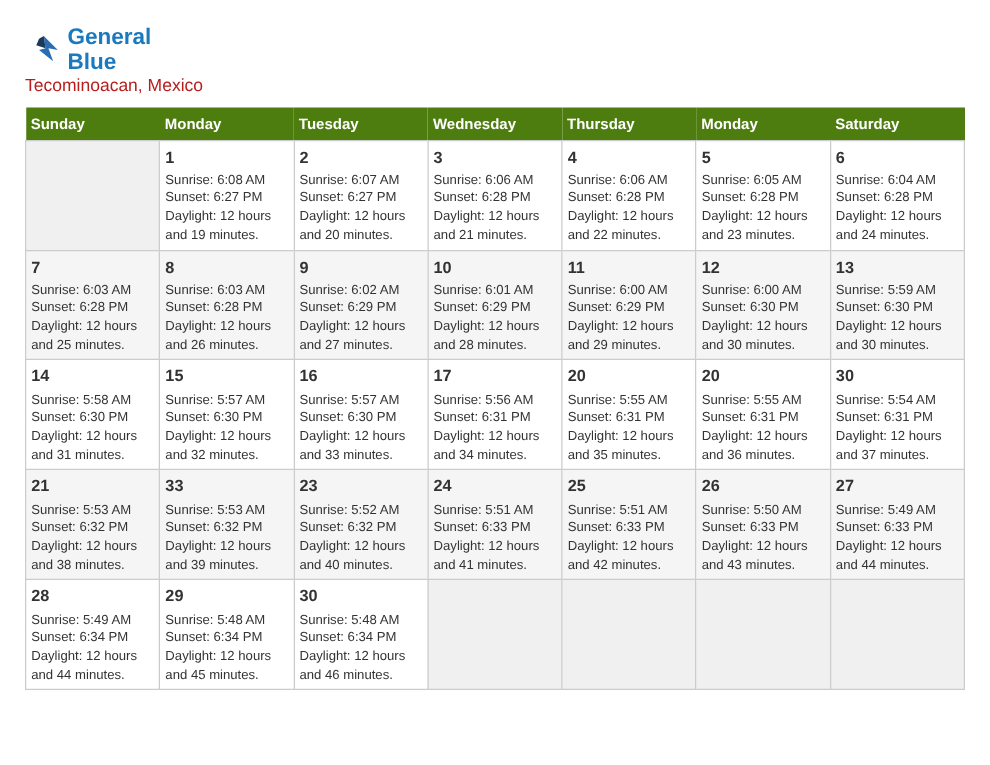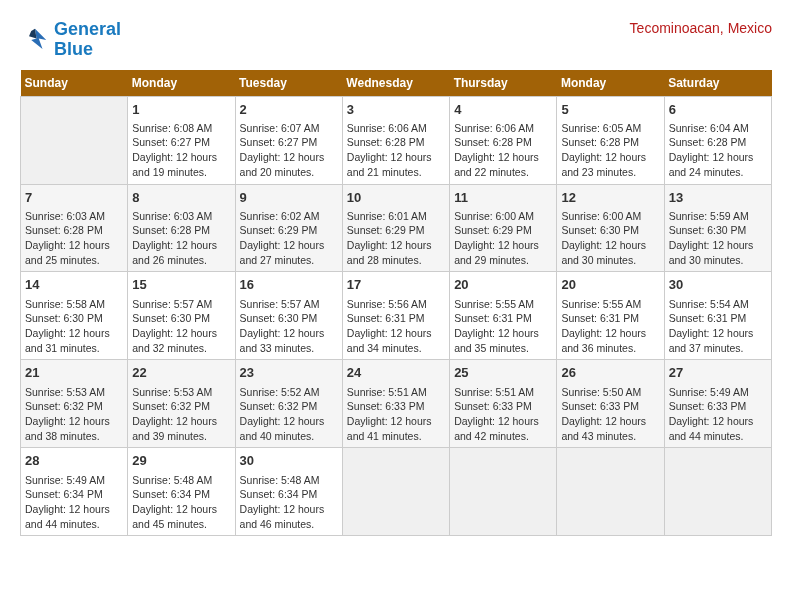--- a/index.html
+++ b/index.html
@@ -8,20 +8,21 @@
       background: #fff;
       width: 792px;
       min-height: 612px;
       padding: 20px;
     }
     .header-area {
       display: flex;
       justify-content: space-between;
       align-items: flex-start;
       margin-bottom: 10px;
+      flex-direction: column;
     }
     .logo {
       display: flex;
       align-items: center;
       gap: 4px;
     }
     .logo-text {
       font-size: 18px;
       font-weight: bold;
       color: #1a3a5c;
@@ -45,21 +46,21 @@
     .location-title {
       font-size: 14px;
       color: #b91c1c;
     }
     table {
       width: 100%;
       border-collapse: collapse;
       font-size: 11px;
     }
     th {
-      background-color: #a16207;
+      background-color: #4d7c0f;
       color: #fff;
       padding: 6px 4px;
       text-align: left;
       font-size: 12px;
       font-weight: bold;
     }
     td {
       border: 1px solid #ccc;
       vertical-align: top;
       padding: 4px;
@@ -213,21 +214,21 @@
           <span class="day-num">30</span>
           <div class="info">Sunrise: 5:54 AM<br>Sunset: 6:31 PM<br>Daylight: 12 hours and 37 minutes.</div>
         </td>
       </tr>
       <tr>
         <td>
           <span class="day-num">21</span>
           <div class="info">Sunrise: 5:53 AM<br>Sunset: 6:32 PM<br>Daylight: 12 hours and 38 minutes.</div>
         </td>
         <td>
-          <span class="day-num">22</span>
+          <span class="day-num">33</span>
           <div class="info">Sunrise: 5:53 AM<br>Sunset: 6:32 PM<br>Daylight: 12 hours and 39 minutes.</div>
         </td>
         <td>
           <span class="day-num">23</span>
           <div class="info">Sunrise: 5:52 AM<br>Sunset: 6:32 PM<br>Daylight: 12 hours and 40 minutes.</div>
         </td>
         <td>
           <span class="day-num">24</span>
           <div class="info">Sunrise: 5:51 AM<br>Sunset: 6:33 PM<br>Daylight: 12 hours and 41 minutes.</div>
         </td>

